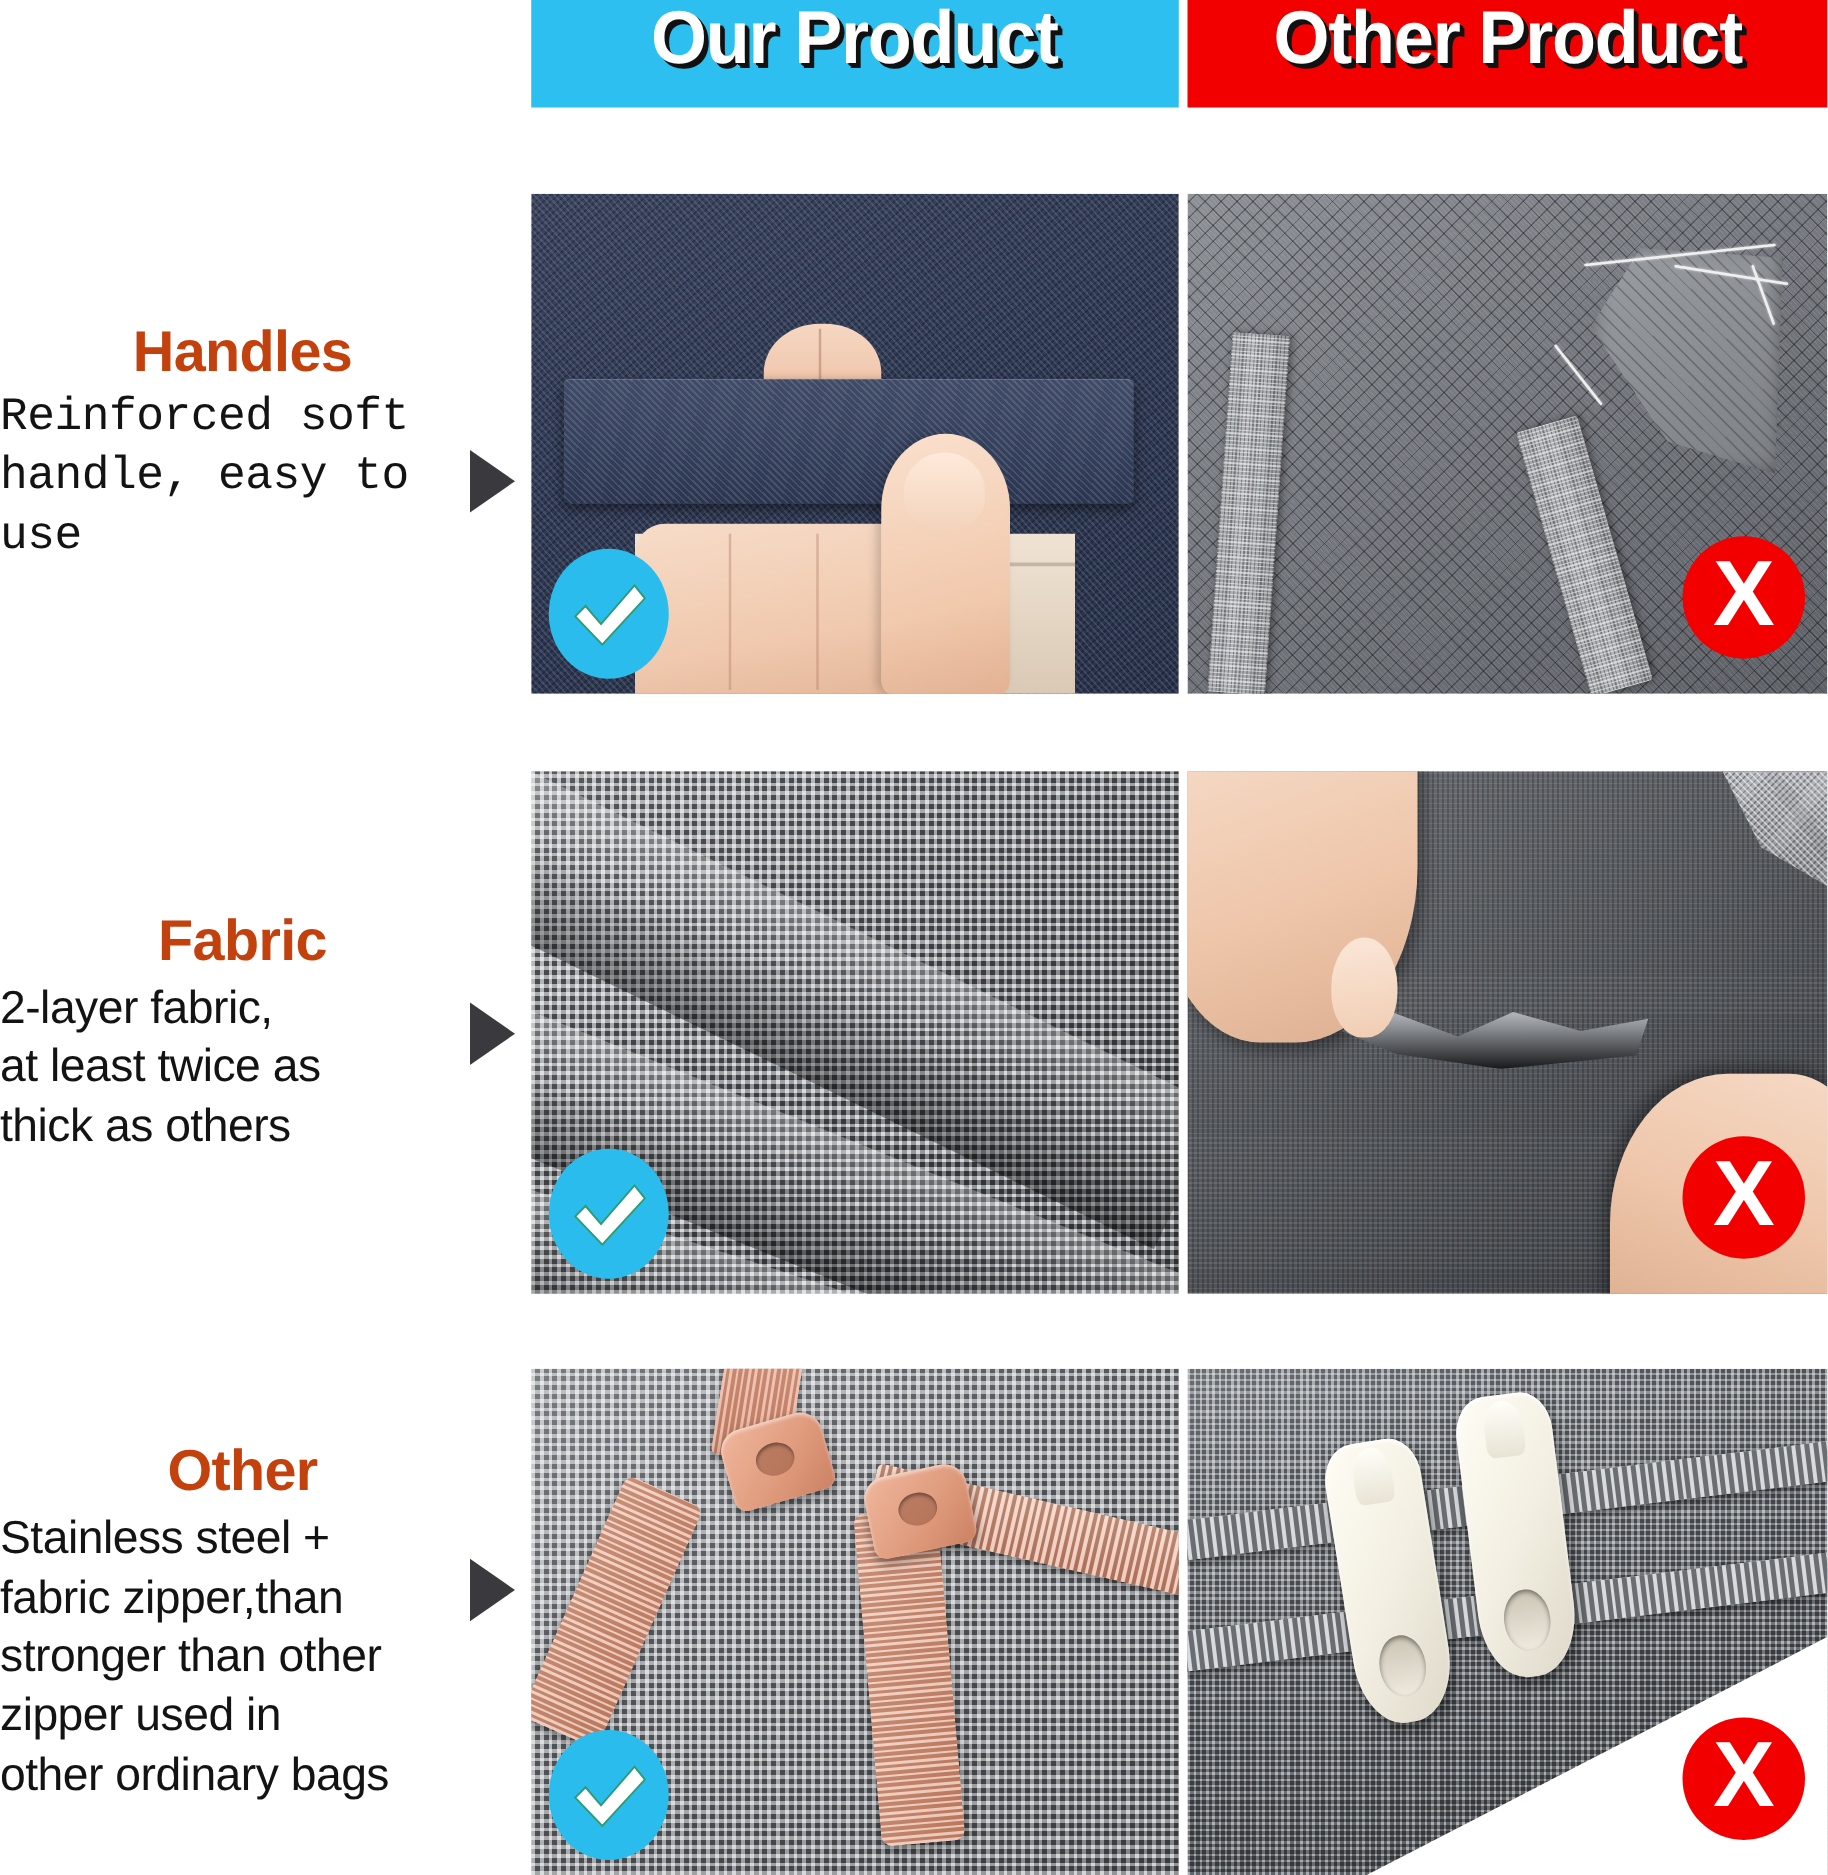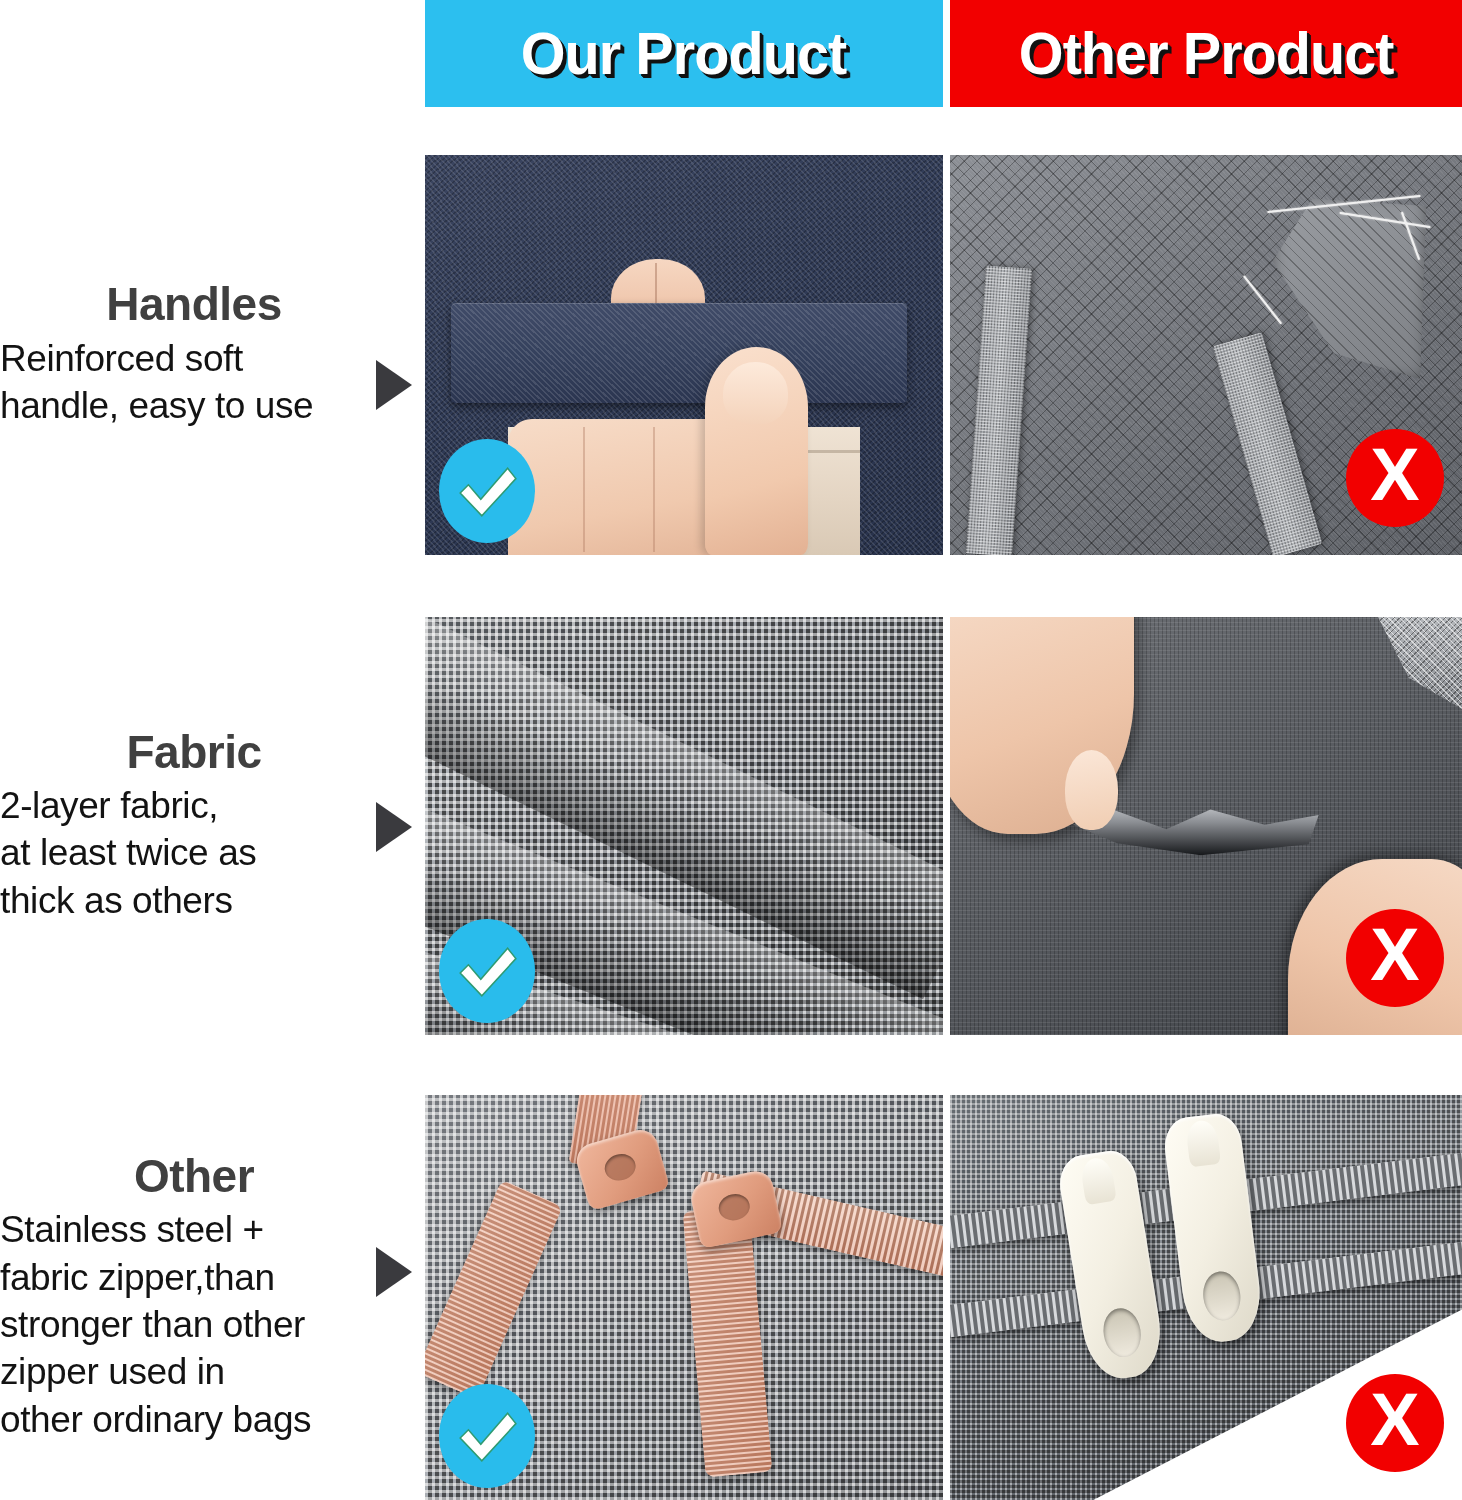--- a/index.html
+++ b/index.html
@@ -6,22 +6,22 @@
   html, body {
     width: 1462px; height: 1500px;
     background: #ffffff;
     font-family: "Liberation Sans", sans-serif;
     overflow: hidden;
   }
   .page { position: relative; width: 1462px; height: 1500px; background: #fff; }
 
   
   .hdr {
-    position: absolute; top: 0; height: 107px;
-    display: flex; align-items: center; justify-content: center;
+    position: absolute; top: 0; height: 86px;
+    display: flex; justify-content: center;
   }
   .hdr-our   { left: 425px; width: 518px; background: #2CBFEF; }
   .hdr-other { left: 950px; width: 512px; background: #F20000; }
   .hdr-txt {
     color: #ffffff;
     font-weight: bold;
     font-size: 60px;
     letter-spacing: -1px;
     line-height: 1;
     white-space: nowrap;
@@ -29,21 +29,21 @@
     transform: scaleX(0.96);
   }
 
   
   .label-col {
     position: absolute; left: 0; width: 420px;
     display: flex; flex-direction: column; justify-content: center;
     padding-right: 42px;
   }
   .lbl-title {
-    font-size: 46px; font-weight: bold; color: #404040;
+    font-size: 46px; font-weight: bold; color: #c2410c;
     text-align: center; line-height: 1.05; margin-bottom: 6px;
     letter-spacing: -0.5px;
     padding-left: 10px;
   }
   .lbl-desc {
     font-size: 37px; color: #131313; line-height: 1.28;
     text-align: left; letter-spacing: -0.4px;
   }
   .arrow {
     position: absolute; right: 8px;
@@ -327,21 +327,21 @@
 
   <div class="hdr hdr-our">
     <div class="hdr-txt">Our Product</div>
   </div>
   <div class="hdr hdr-other">
     <div class="hdr-txt">Other Product</div>
   </div>
 
   <div class="label-col" style="top:155px;height:400px;">
     <div class="lbl-title">Handles</div>
-    <div class="lbl-desc" style="white-space:pre-line;">Reinforced soft
+    <div class="lbl-desc" style="white-space:pre-line;font-family:Liberation Mono, monospace;">Reinforced soft
 handle, easy to use</div>
     <div class="arrow" style="top:205px;"></div>
   </div>
 
   <div class="panel panel-left r1">
     <div class="ph-navy">
       <div class="navy-fingertips"></div>
       <div class="navy-strap"></div>
       <div class="navy-cream"></div>
       <div class="navy-hand">

